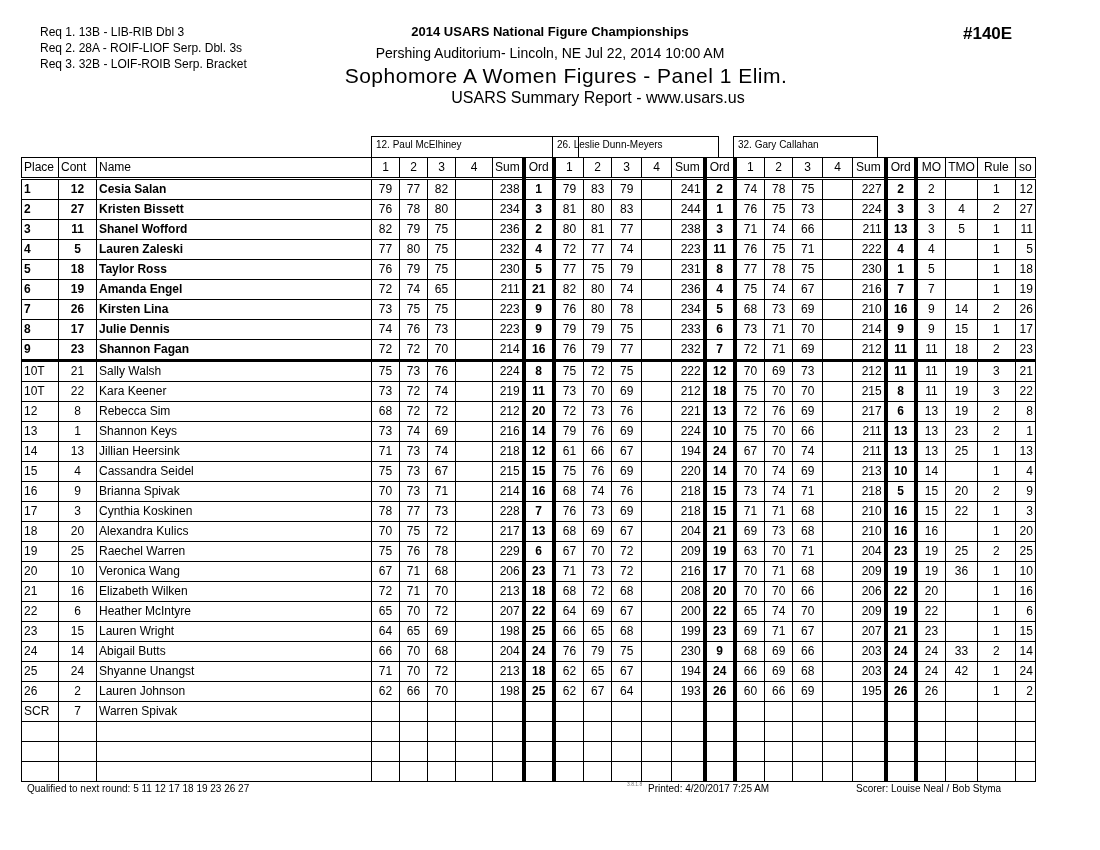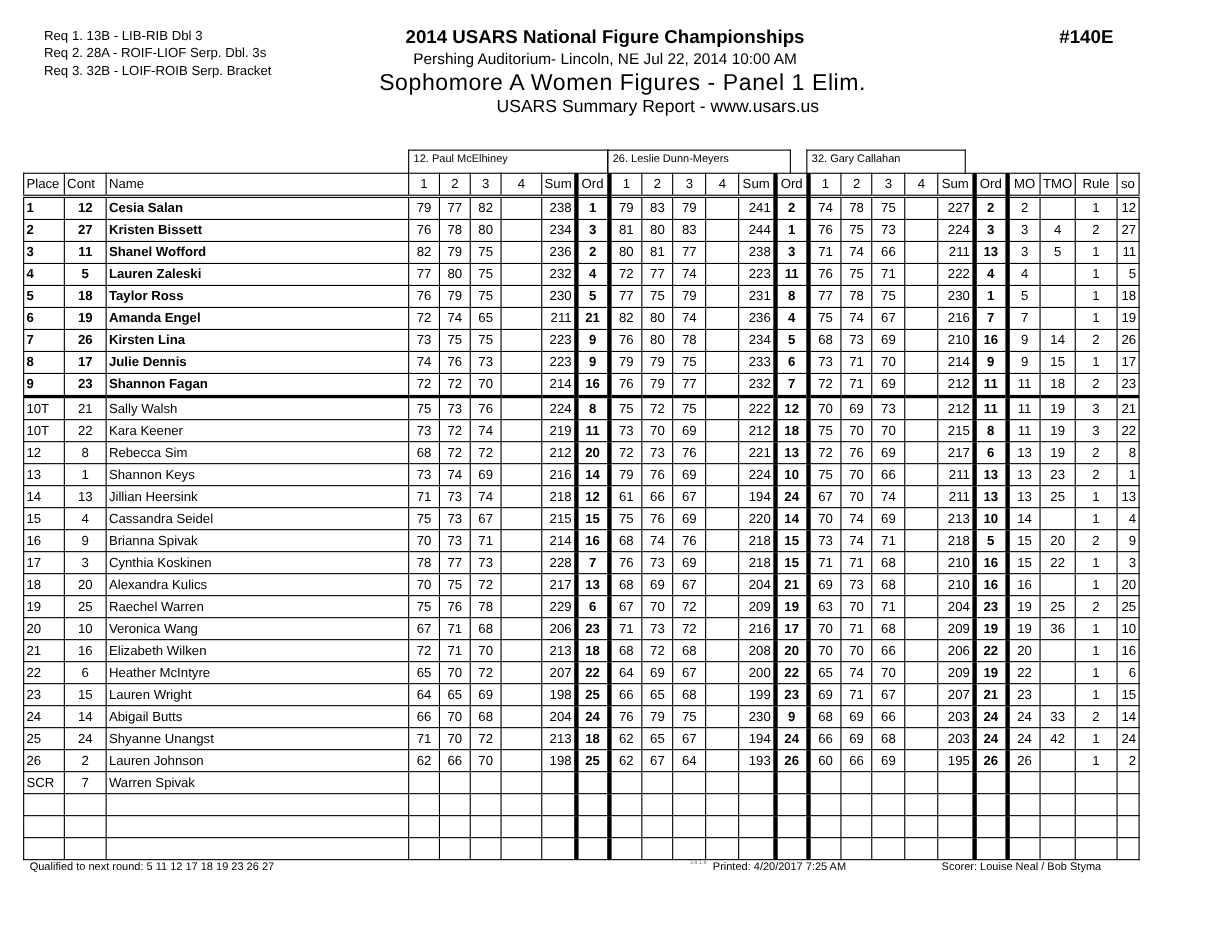--- a/index.html
+++ b/index.html
@@ -1,19 +1,19 @@
 <!DOCTYPE html>
 <html><head>
 <meta charset="utf-8">
 <style>
   html, body { margin:0; padding:0; background:#fff; }
   body { width:1100px; height:850px; position:relative; overflow:hidden; font-family:"Liberation Sans", sans-serif; color:#000; }
   .abs { position:absolute; }
   .req { left:24px; font-size:12px; line-height:14px; white-space:nowrap;margin-left:16px; }
-  .title1 { left:0; width:1100px; text-align:center; top:24px; font-size:17px; font-weight:bold; }
+  .title1 { left:0; width:1100px; text-align:center; top:24px; font-size:13px; font-weight:bold; }
   .title2 { left:0; width:1100px; text-align:center; top:45px; font-size:14px; }
   .title3 { left:16px; width:1100px; text-align:center; top:64px; font-size:21px; font-weight:normal; letter-spacing:0.5px; }
   .title4 { left:0; width:1100px; text-align:center; top:89px; font-size:16px;padding-left:48px; }
   .evnum { left:963px; top:24px; font-size:17px; font-weight:bold; }
 
   .judge-box { top:136px; height:22px; border:1px solid #000; border-bottom:none; box-sizing:border-box; font-size:10px; padding:2px 0 0 4px; white-space:nowrap; }
 
   table.grid { position:absolute; left:21px; top:157px; border-collapse:collapse; table-layout:fixed; font-size:12px; }
   table.grid td { border:1px solid #000; height:19px; padding:0 2px; white-space:nowrap; overflow:hidden; line-height:19px; }
   table.grid tr.head td { height:18px; border-bottom:3px double #000; }
@@ -31,21 +31,21 @@
 <div class="abs req" style="top:25px">Req  1.  13B - LIB-RIB Dbl 3</div>
 <div class="abs req" style="top:41px">Req  2.  28A - ROIF-LIOF Serp. Dbl. 3s</div>
 <div class="abs req" style="top:57px">Req  3.  32B - LOIF-ROIB Serp. Bracket</div>
 
 <div class="abs title1">2014 USARS National Figure Championships</div>
 <div class="abs title2">Pershing Auditorium- Lincoln, NE  Jul 22, 2014  10:00 AM</div>
 <div class="abs title3">Sophomore A Women Figures  - Panel 1 Elim.</div>
 <div class="abs title4">USARS Summary Report - www.usars.us</div>
 <div class="abs evnum">#140E</div>
 
-<div class="abs judge-box" style="left:371px;width:182px">12.  Paul McElhiney</div>
+<div class="abs judge-box" style="left:371px;width:208px">12.  Paul McElhiney</div>
 <div class="abs judge-box" style="left:552px;width:167px">26.  Leslie Dunn-Meyers</div>
 <div class="abs judge-box" style="left:733px;width:145px">32.  Gary Callahan</div>
 
 <table class="grid" id="grid">
   <colgroup>
     <col style="width:37px">
       <col style="width:38px">
       <col style="width:275px">
     <col style="width:28px">
       <col style="width:28px">

